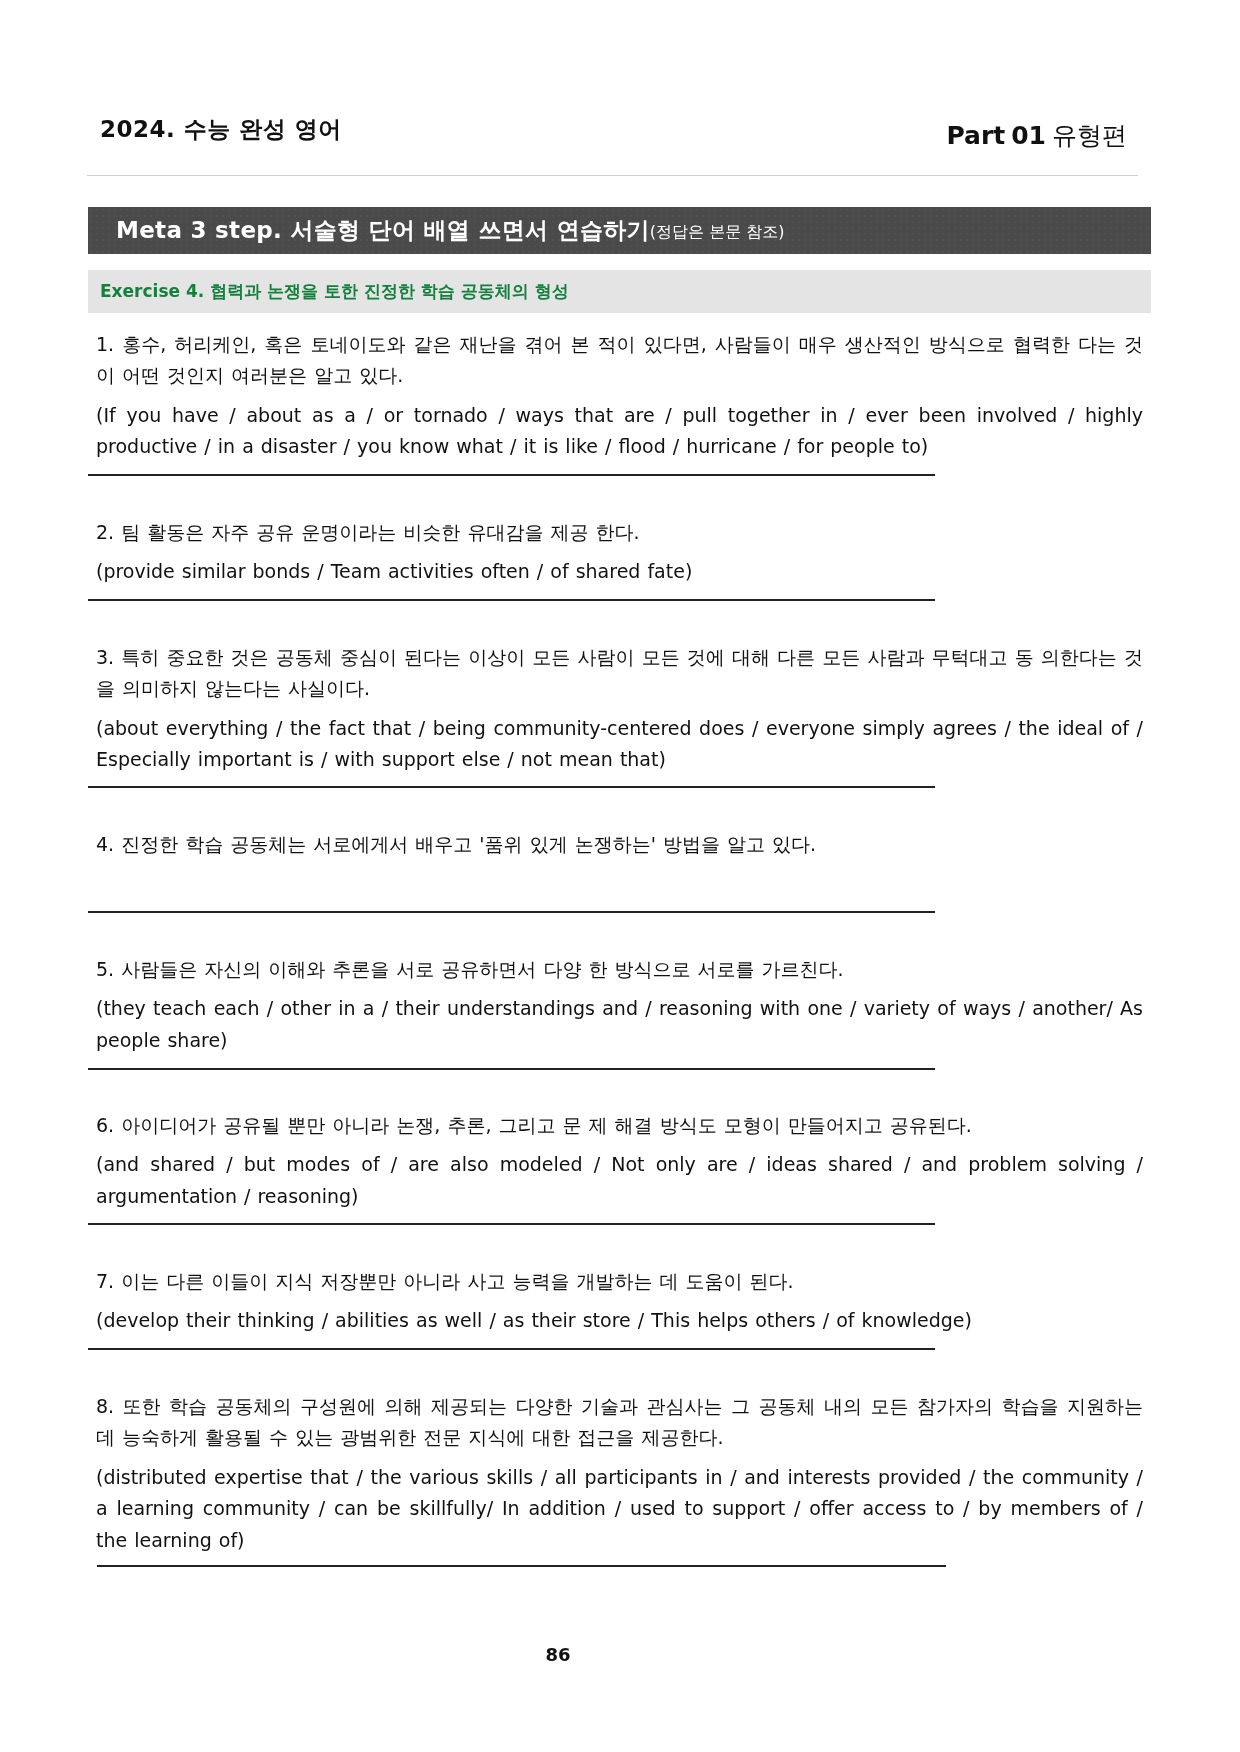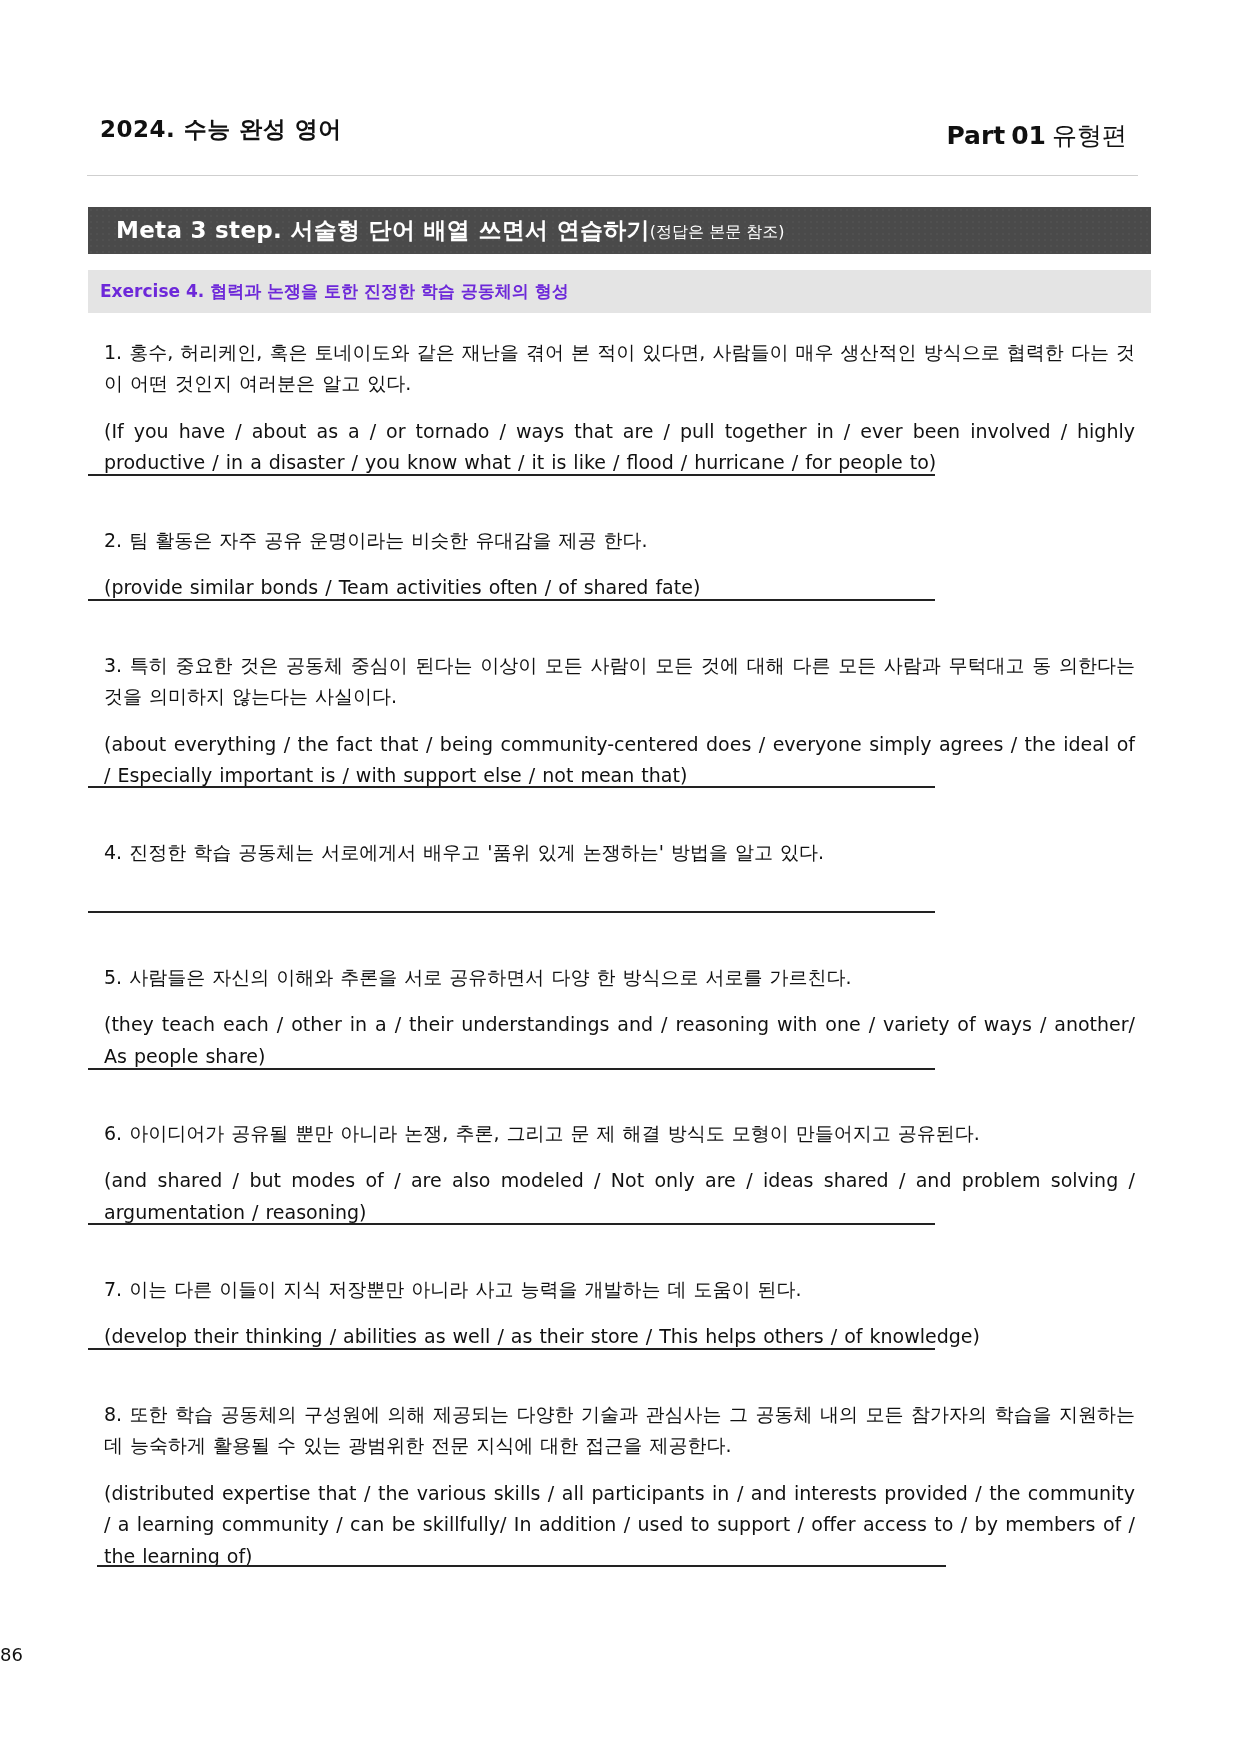--- a/index.html
+++ b/index.html
@@ -87,30 +87,30 @@
       top: 270px;
       width: 1063px;
       height: 43px;
       background: #e4e4e4;
       box-sizing: border-box;
       padding-left: 12px;
       display: flex;
       align-items: center;
       font-size: 17px;
       font-weight: bold;
-      color: #6d28d9;
+      color: #15803d;
       white-space: nowrap;
     }
     .item {
       position: absolute;
       left: 88px;
       width: 1063px;
     }
     .item p {
-      margin: 16px;
+      margin: 8px;
       font-size: 19px;
       line-height: 31.4px;
       text-align: justify;
       text-align-last: left;
       word-spacing: 1px;
     }
     .answer-line {
       position: absolute;
       left: 88px;
       width: 847px;
@@ -119,22 +119,23 @@
     }
     .answer-line.last {
       left: 97px;
       width: 849px;
     }
     .page-number {
       position: absolute;
       left: 0;
       width: 1116px;
       top: 1644px;
+      text-align: center;
       font-size: 18px;
-      font-weight: normal;
+      font-weight: bold;
       color: #111;
     }
   </style>
 </head>
 <body>
 
 <div class="page-header">
   <div class="header-title">2024. 수능 완성 영어</div>
   <div class="header-part">
     <span class="part-bold">Part</span><span class="part-num">01</span><span>유형편</span>

